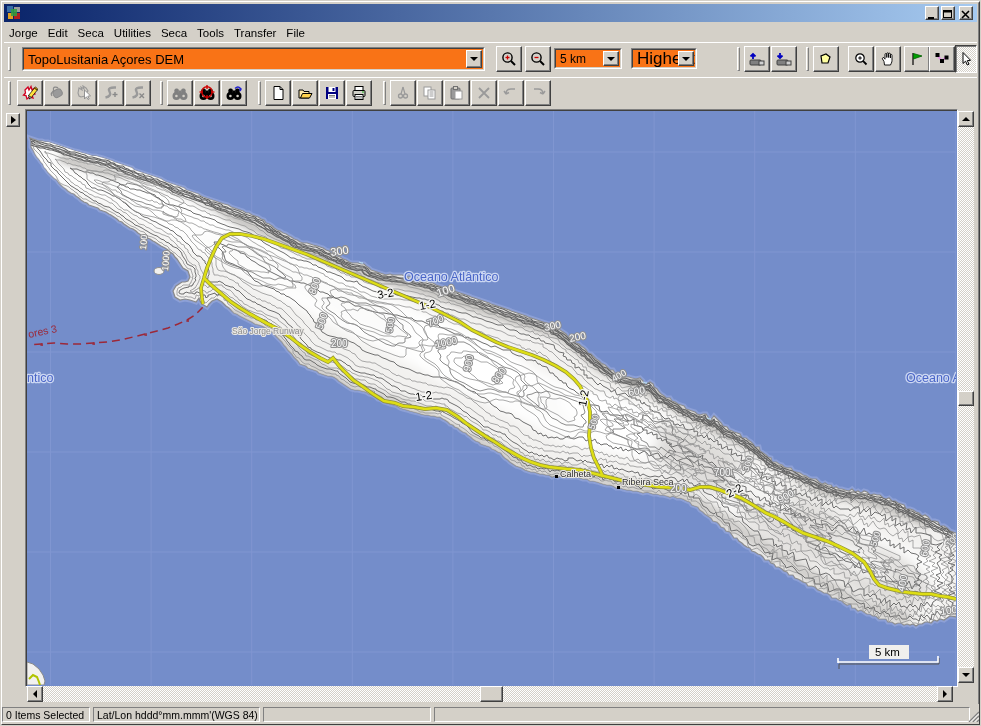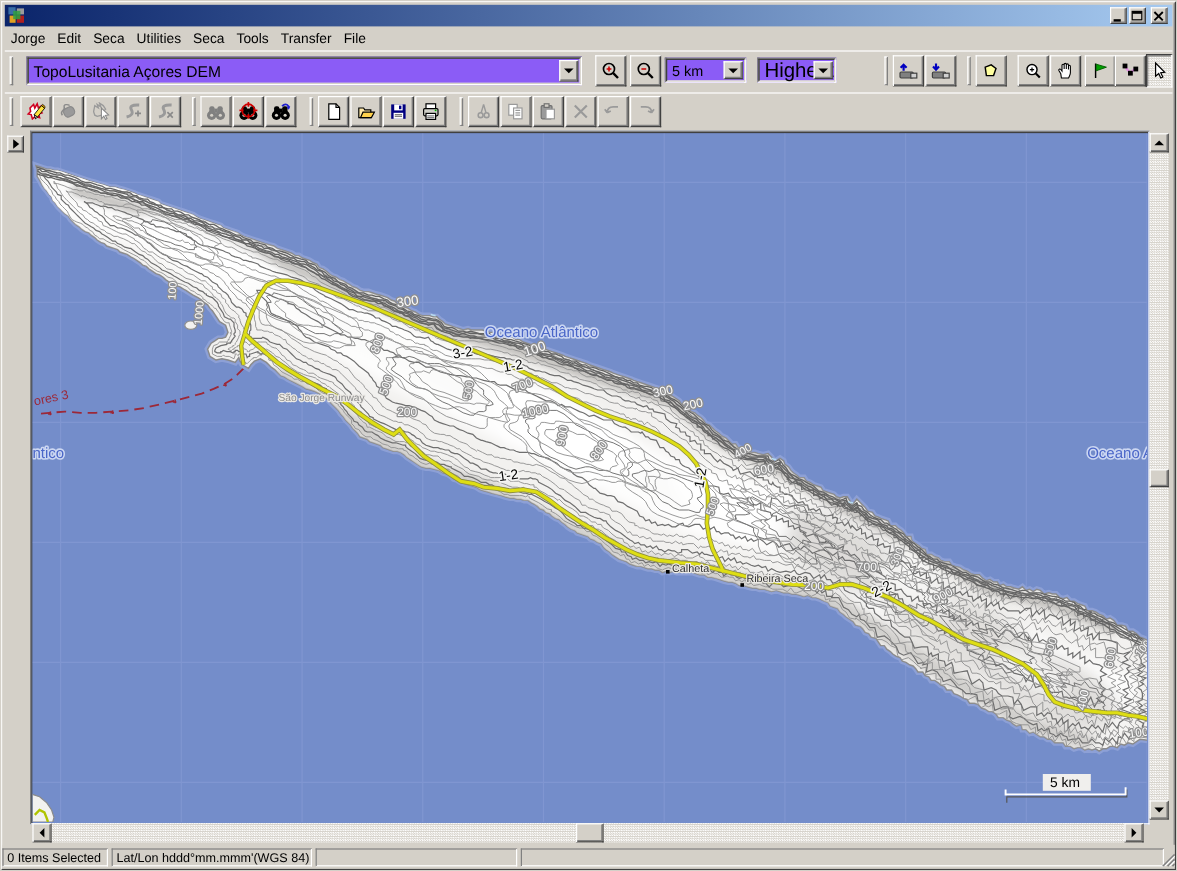--- a/index.html
+++ b/index.html
@@ -2,21 +2,21 @@
 <html><head><meta charset="utf-8"><style>
 *{margin:0;padding:0;box-sizing:border-box}
 html,body{width:981px;height:726px;overflow:hidden}
 body{font-family:"Liberation Sans",sans-serif;background:#d4d0c8;position:relative}
 .abs{position:absolute}
 .btn{background:#d4d0c8;border-top:1px solid #fff;border-left:1px solid #fff;border-right:1px solid #404040;border-bottom:1px solid #404040;box-shadow:inset -1px -1px 0 #808080,inset 1px 1px 0 #d4d0c8}
 .btn.pressed{border-top:1px solid #404040;border-left:1px solid #404040;border-right:1px solid #fff;border-bottom:1px solid #fff;box-shadow:inset 1px 1px 0 #808080;background-image:repeating-conic-gradient(#fff 0 25%,#d4d0c8 0 50%);background-size:2px 2px}
 .sunken{border-top:1px solid #808080;border-left:1px solid #808080;border-right:1px solid #fff;border-bottom:1px solid #fff;box-shadow:inset 1px 1px 0 #404040}
 .grip{width:3px;border-top:1px solid #fff;border-left:1px solid #fff;border-right:1px solid #808080;border-bottom:1px solid #808080}
 .tbtn{position:absolute;width:26px;height:26px;display:flex;align-items:center;justify-content:center}
-.combo{background:#8b5cf6;border:2px solid;border-color:#808080 #fff #fff #808080;position:absolute;display:flex;align-items:center}
+.combo{background:#f97316;border:2px solid;border-color:#808080 #fff #fff #808080;position:absolute;display:flex;align-items:center}
 .combo .cb-in{position:absolute;left:-1px;top:-1px;right:-1px;bottom:-1px;border:1px solid;border-color:#404040 #d4d0c8 #d4d0c8 #404040;pointer-events:none}
 .combo .txt{padding-left:4px;font-size:12px;color:#000;position:relative;top:0px;white-space:nowrap}
 .drop{position:absolute;right:1px;top:1px;bottom:1px;width:16px;background:#d4d0c8;border-top:1px solid #fff;border-left:1px solid #fff;border-right:1px solid #404040;border-bottom:1px solid #404040;box-shadow:inset -1px -1px 0 #808080;display:flex;align-items:center;justify-content:center}
 .darr{width:0;height:0;border-left:4px solid transparent;border-right:4px solid transparent;border-top:4px solid #000}
 .sb-track{background-image:repeating-conic-gradient(#fff 0 25%,#d4d0c8 0 50%);background-size:2px 2px}
 .menuitem{display:inline-block;padding:3px 5px;font-size:11.5px;color:#000}
 .statuspan{position:absolute;top:3px;height:15px;border:1px solid;border-color:#808080 #fff #fff #808080;font-size:10.5px;color:#000;padding:1px 3px;white-space:nowrap;overflow:hidden}
 </style></head><body>
 <div class="abs" style="left:0;top:0;width:981px;height:726px;border:1px solid #d4d0c8;border-top-color:#d4d0c8"></div>
 <div class="abs" style="left:1px;top:1px;width:979px;height:724px;border-top:1px solid #fff;border-left:1px solid #fff;border-right:1px solid #404040;border-bottom:1px solid #404040"></div>

